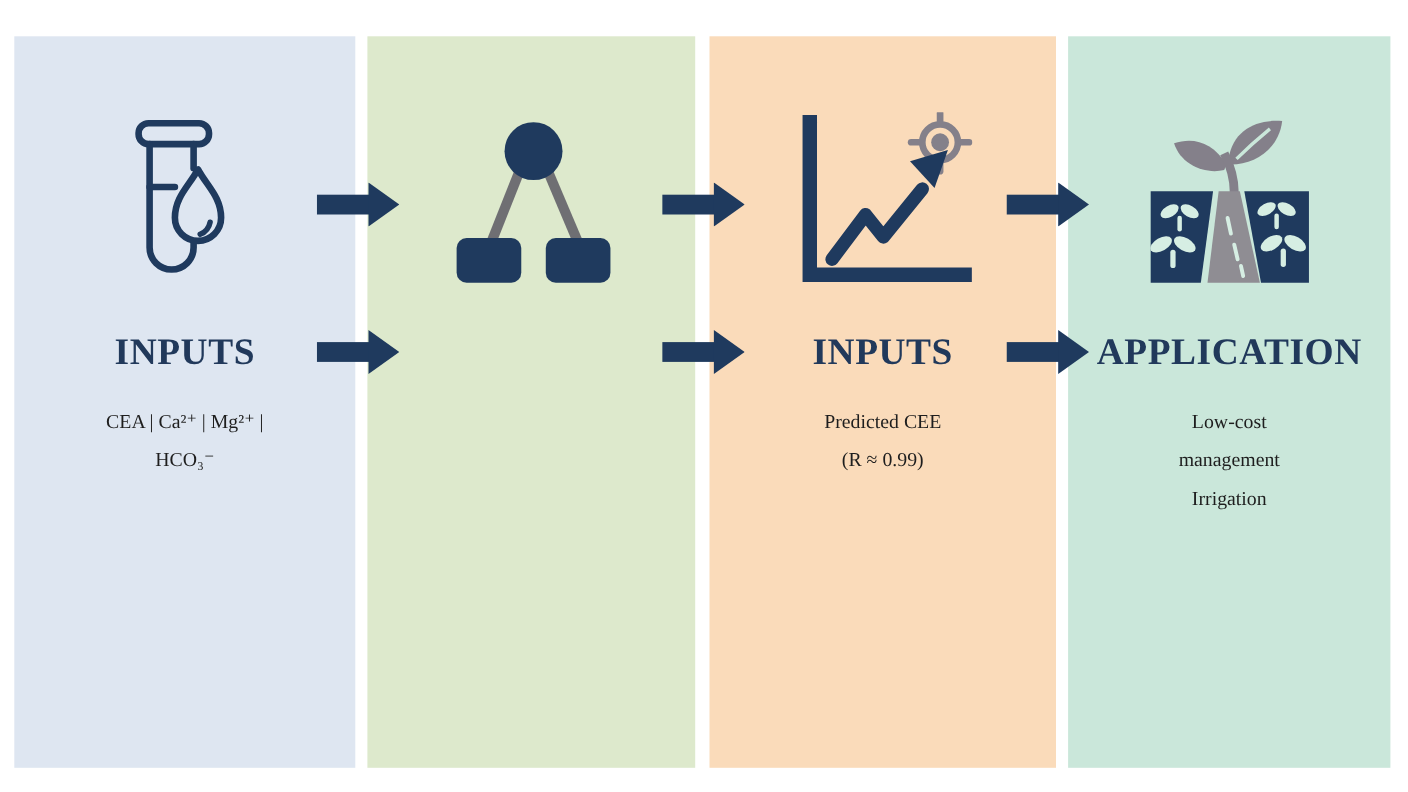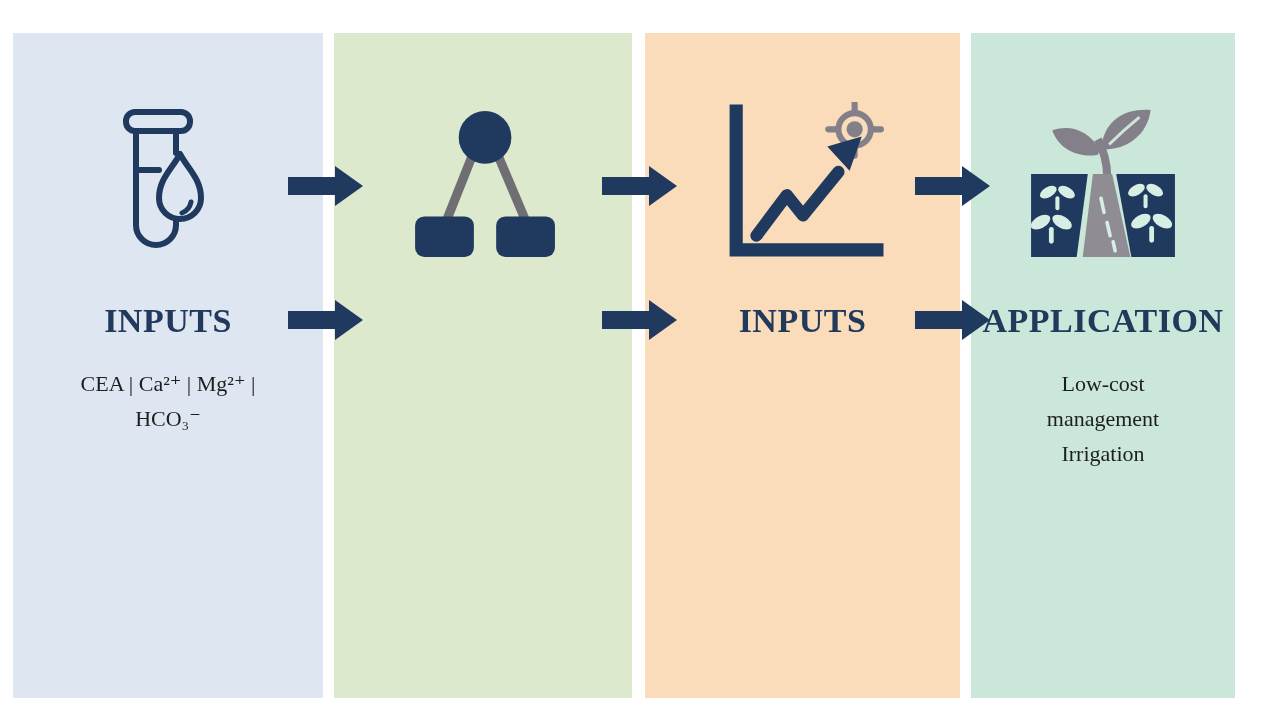--- a/index.html
+++ b/index.html
@@ -12,21 +12,21 @@
     --body:#1e1e1e;
   }
   *{margin:0;padding:0;box-sizing:border-box;}
   html,body{width:1280px;height:720px;}
   body{background:#ffffff;font-family:"Liberation Serif","DejaVu Serif",serif;overflow:hidden;}
   .page{position:relative;width:1280px;height:720px;background:#ffffff;}
   .column{position:absolute;top:33px;height:665px;padding-top:70px;}
   .icon-wrap{height:160px;display:flex;align-items:center;justify-content:center;}
   .title{margin-top:36px;text-align:center;font-size:34px;line-height:44px;font-weight:bold;
          color:var(--title);letter-spacing:.5px;font-family:"Liberation Serif","DejaVu Serif",serif;}
-  .body{margin-top:23px;text-align:center;font-size:22px;line-height:35px;color:var(--body);
+  .body{margin-top:23px;text-align:center;font-size:18px;line-height:35px;color:var(--body);
         padding:0 6px;}
   .arrow{position:absolute;width:75px;height:40px;}
   .arrow svg{display:block;width:100%;height:100%;}
 </style>
 </head>
 <body>
 
 <div class="page">
 
   <section class="column" style="left: 13px; width: 310px; background: rgb(222, 230, 241);">
@@ -75,23 +75,27 @@
           <line x1="105" y1="27" x2="112" y2="27"></line>
           <line x1="150" y1="27" x2="157" y2="27"></line>
         </g>
         <circle cx="131" cy="27" r="8" fill="var(--gray2)"></circle>
         <path d="M 14 9 L 14 146 L 153 146" fill="none" stroke="var(--navy)" stroke-width="13" stroke-linecap="square"></path>
         <path d="M 34 132 L 64 92 L 80 112 L 115 69" fill="none" stroke="var(--navy)" stroke-width="12" stroke-linecap="round" stroke-linejoin="round"></path>
         <polygon points="138,34 104,44 126,68" fill="var(--navy)"></polygon>
       </svg>
     </div>
     <h2 class="title">INPUTS</h2>
+    <div class="body">
+        <div class="body-line">Predicted CEE</div>
+        <div class="body-line">(R ≈ 0.99)</div>
+      </div>
   </section>
 
-  <section class="column" style="left: 971px; width: 264px; background: rgb(202, 231, 218);">
+  <section class="column" style="left: 971px; width: 293px; background: rgb(202, 231, 218);">
     <div class="icon-wrap">
       <svg width="152" height="152" viewBox="0 0 150 150">
         <defs>
           <g id="sprout" fill="var(--mint)">
             <rect x="-2" y="2" width="4" height="14" rx="2"></rect>
             <ellipse cx="-9" cy="-2" rx="9" ry="5" transform="rotate(-30 -9 -2)"></ellipse>
             <ellipse cx="9" cy="-2" rx="9" ry="5" transform="rotate(30 9 -2)"></ellipse>
           </g>
         </defs>
 

